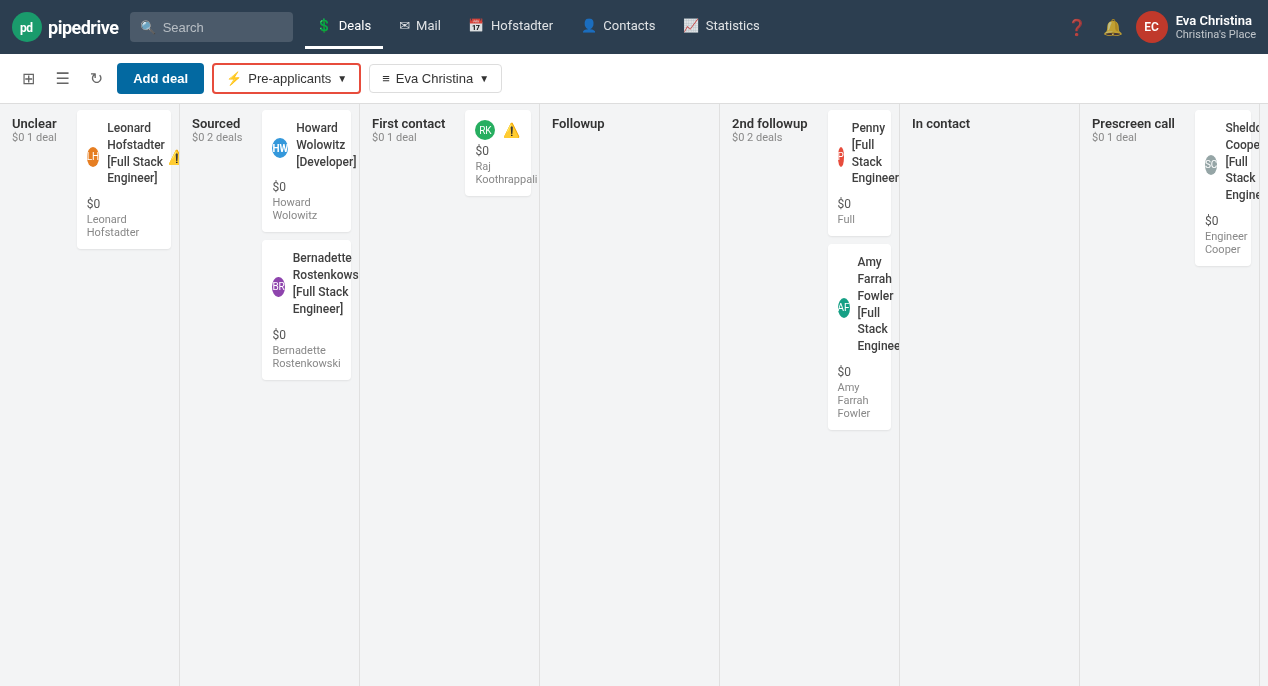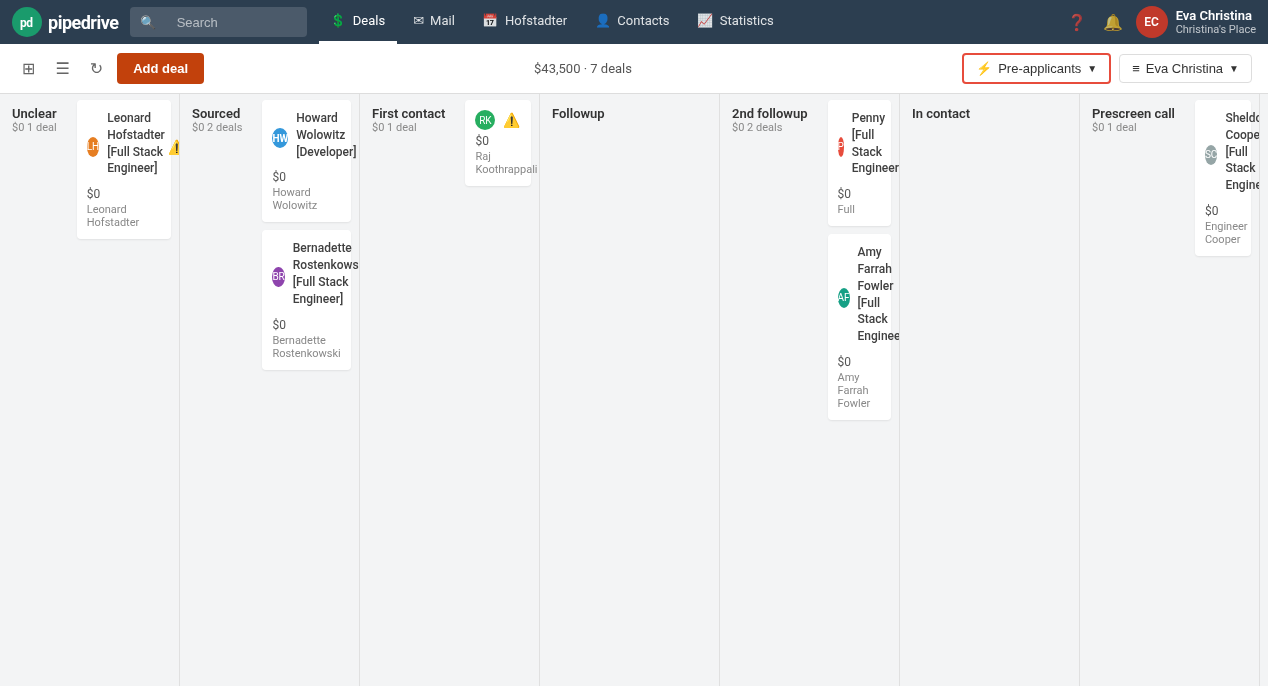--- a/index.html
+++ b/index.html
@@ -1,28 +1,28 @@
 <!DOCTYPE html>
 <html><head>
   <meta charset="utf-8">
   <style>
     * { box-sizing: border-box; margin: 0; padding: 0; }
     body { font-family: -apple-system, BlinkMacSystemFont, 'Segoe UI', Roboto, sans-serif; font-size: 13px; background: #f3f4f5; }
 
     
     .topnav {
-      display: flex; align-items: center; background: #2c3e50; height: 44px; padding: 0 12px; gap: 4px;
+      display: flex; align-items: center; background: #2c3e50; height: 54px; padding: 0 12px; gap: 4px;
     }
     .logo { color: #fff; font-size: 18px; font-weight: 700; letter-spacing: -0.5px; display: flex; align-items: center; gap: 6px; margin-right: 8px; }
     .logo-icon { width: 30px; height: 30px; }
     .search-box {
       display: flex; align-items: center; background: rgba(255,255,255,0.15); border-radius: 4px;
       padding: 0 10px; height: 30px; gap: 6px; min-width: 160px; margin-right: 8px;
     }
-    .search-box input { background: none; border: none; outline: none; color: #fff; font-size: 13px; width: 120px; margin-left: 14px; }
+    .search-box input { background: none; border: none; outline: none; color: #fff; font-size: 13px; width: 120px; }
     .search-box input::placeholder { color: rgba(255,255,255,0.6); }
     .nav-item {
       display: flex; align-items: center; gap: 6px; color: rgba(255,255,255,0.85); padding: 0 12px; height: 44px;
       font-size: 13px; cursor: pointer; text-decoration: none; border-bottom: 3px solid transparent;
     }
     .nav-item.active { border-bottom: 3px solid #fff; color: #fff; }
     .nav-spacer { flex: 1; }
     .nav-right { display: flex; align-items: center; gap: 8px; }
     .nav-icon-btn { color: rgba(255,255,255,0.7); cursor: pointer; padding: 4px; font-size: 16px; }
     .user-area { display: flex; align-items: center; gap: 8px; color: #fff; cursor: pointer; }
@@ -30,21 +30,21 @@
     .user-info { display: flex; flex-direction: column; }
     .user-name { font-size: 13px; font-weight: 600; }
     .user-sub { font-size: 11px; color: rgba(255,255,255,0.7); }
 
     
     .toolbar {
       display: flex; align-items: center; background: #fff; border-bottom: 1px solid #ddd; height: 50px; padding: 0 16px; gap: 8px;
     }
     .toolbar-icon { color: #666; cursor: pointer; padding: 6px; font-size: 16px; border-radius: 4px; }
     .add-deal-btn {
-      background: #c2410c; color: #fff; border: none; border-radius: 4px; padding: 8px 16px;
+      background: #0369a1; color: #fff; border: none; border-radius: 4px; padding: 8px 16px;
       font-size: 13px; font-weight: 600; cursor: pointer;
     }
     .toolbar-center { flex: 1; text-align: center; color: #555; font-size: 13px; }
     .toolbar-right { display: flex; align-items: center; gap: 8px; }
     .filter-btn {
       display: flex; align-items: center; gap: 6px; border: 2px solid #e74c3c; border-radius: 4px;
       padding: 6px 12px; cursor: pointer; font-size: 13px; color: #333; background: #fff;
     }
     .filter-user-btn {
       display: flex; align-items: center; gap: 6px; border: 1px solid #ddd; border-radius: 4px;
@@ -132,23 +132,20 @@
       </div>
     </div>
   </div>
 </nav>
 
 <div class="toolbar">
   <span class="toolbar-icon">⊞</span>
   <span class="toolbar-icon">☰</span>
   <span class="toolbar-icon">↻</span>
   <button class="add-deal-btn">Add deal</button>
-  <div class="toolbar-center">
-    <span>$43,500  ·  7 deals</span>
-  </div>
   <div class="toolbar-right">
     <button class="filter-btn">
       <span>⚡</span>
       <span>Pre-applicants</span>
       <span class="chevron-icon">▼</span>
     </button>
     <button class="filter-user-btn">
       <span>≡</span>
       <span>Eva Christina</span>
       <span class="chevron-icon">▼</span>

